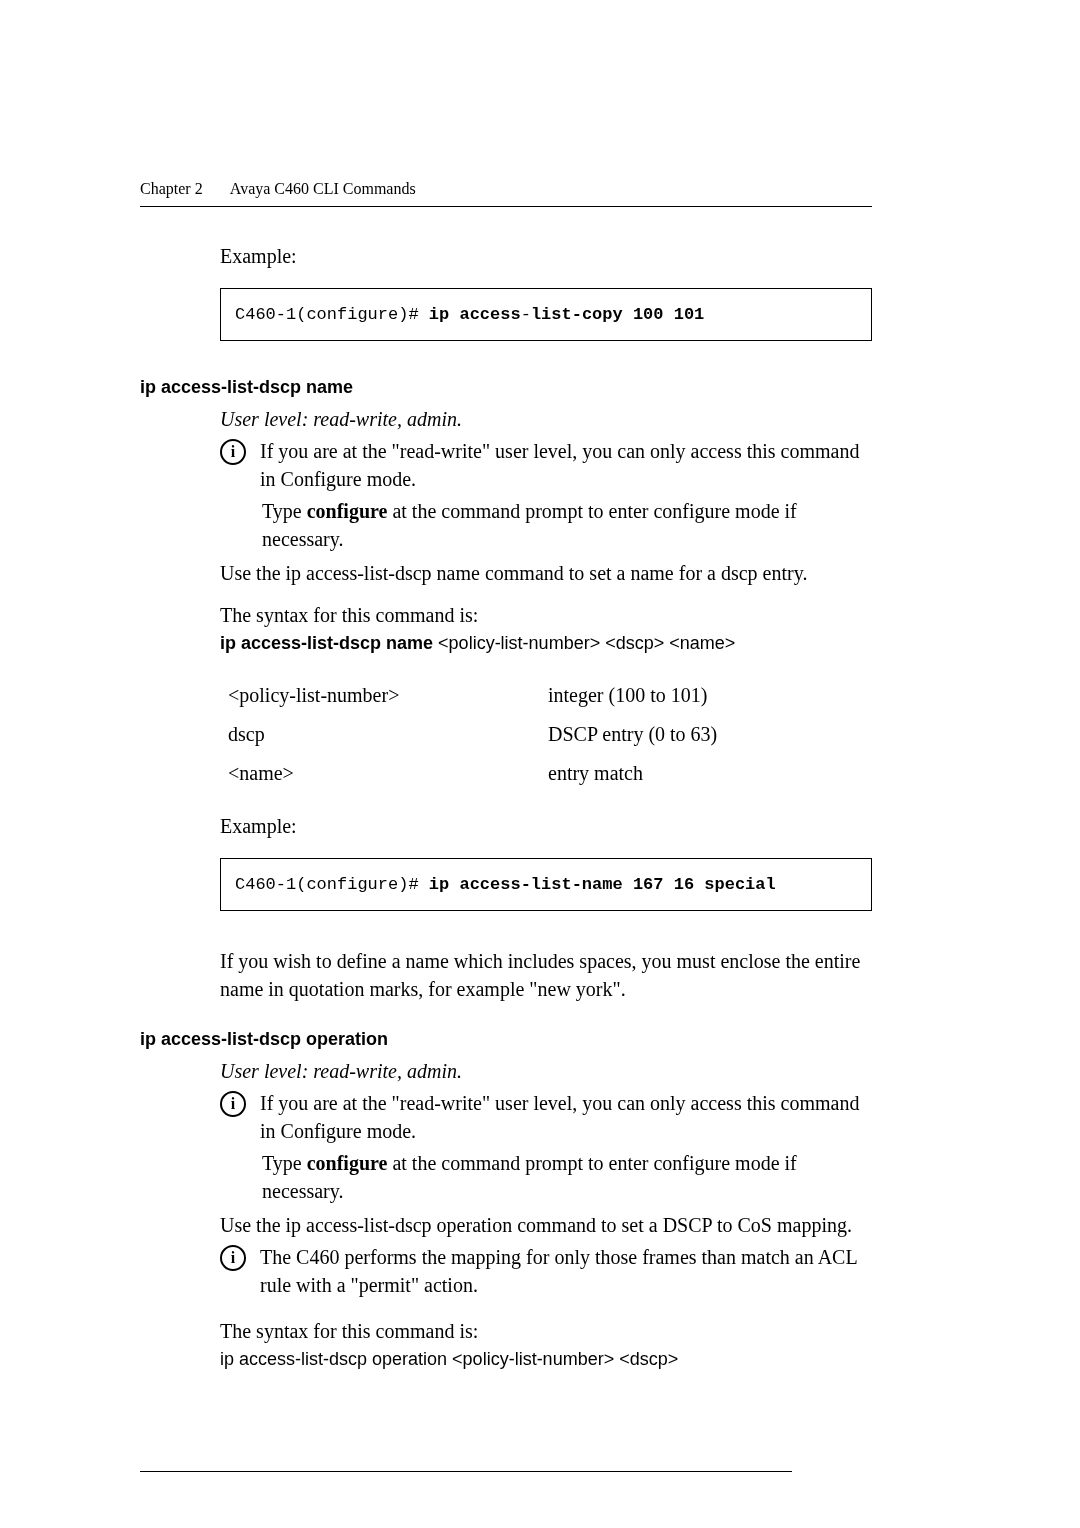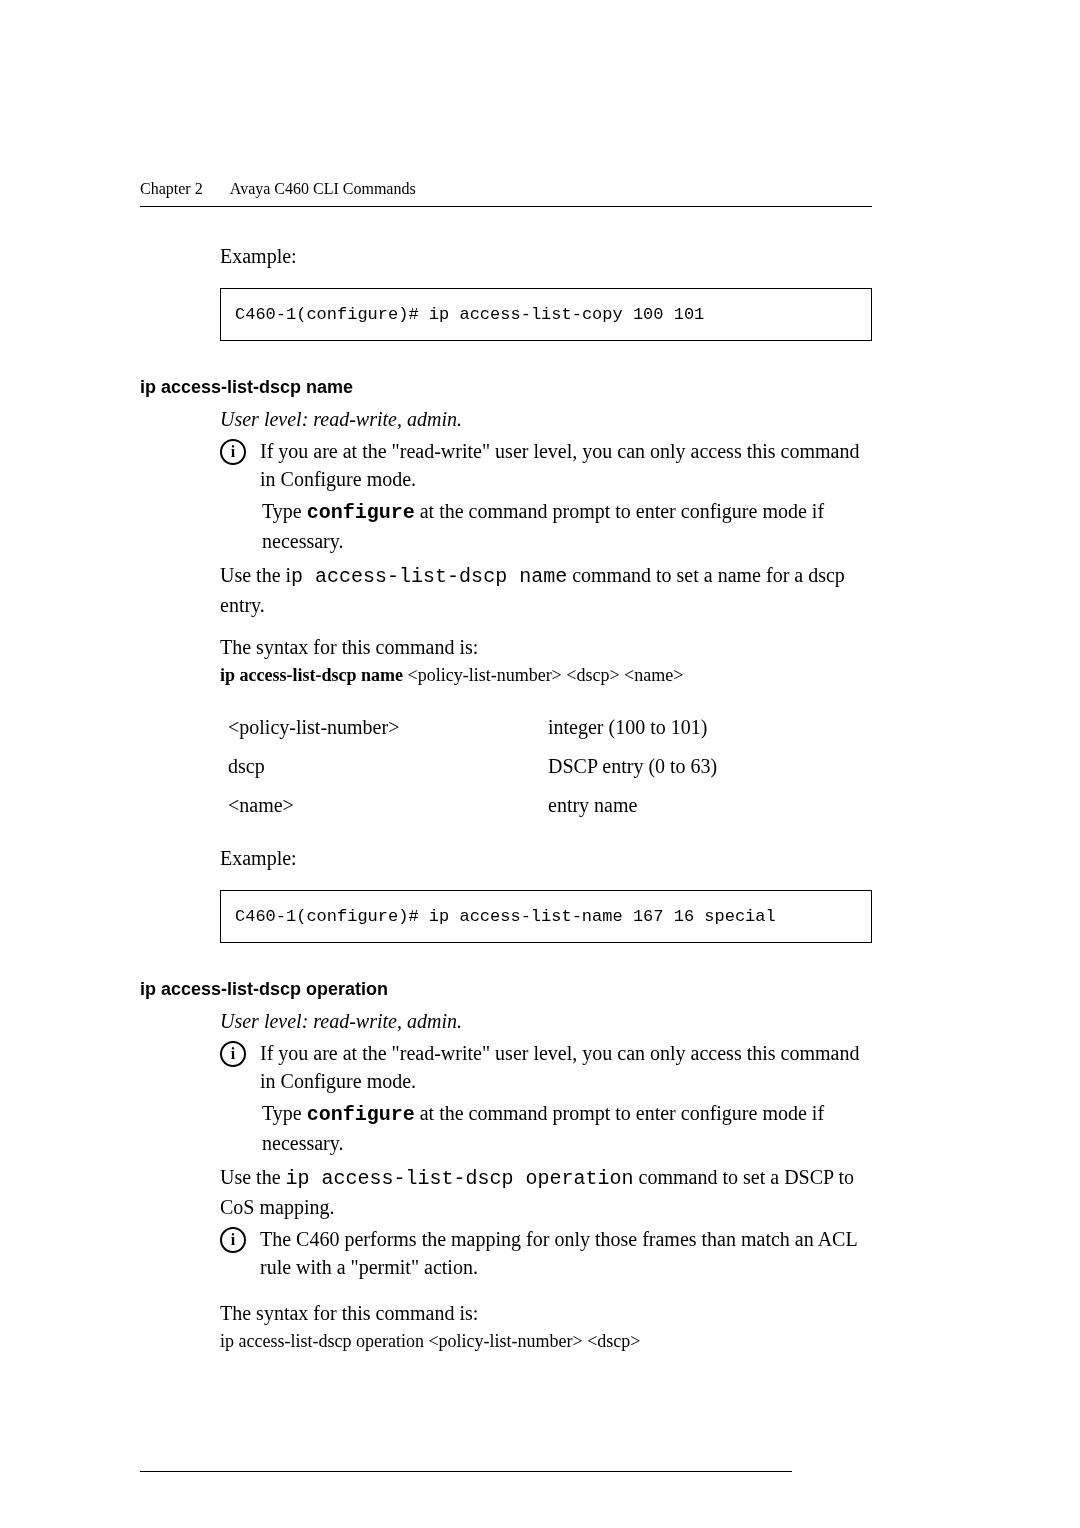--- a/index.html
+++ b/index.html
@@ -27,21 +27,21 @@
   .example-label { font-size: 20px; margin-bottom: 20px; }
   .code-box {
     border: 1px solid #000;
     padding: 16px 14px;
     font-family: "Courier New", Courier, monospace;
     font-size: 17px;
     white-space: pre;
     margin-bottom: 36px;
   }
   .code-box .prompt { font-weight: normal; }
-  .code-box .cmd { font-weight: normal; }
+  .code-box .cmd { font-weight: bold; }
   .section-head {
     font-family: Arial, Helvetica, sans-serif;
     font-weight: bold;
     font-size: 18px;
     margin: 0 0 10px 0;
   }
   .userlevel {
     font-style: italic;
     font-size: 20px;
     margin: 4px 0 6px 0;
@@ -69,24 +69,24 @@
     line-height: 1.4;
   }
   .note-sub {
     font-size: 20px;
     line-height: 1.4;
     margin-left: 42px;
     margin-top: 2px;
     margin-bottom: 6px;
   }
   .body-text { margin: 6px 0 14px 0; }
-  .mono { font-family: Liberation Mono, monospace; }
+  .mono { font-family: Liberation Serif, serif; }
   .bold { font-weight: bold; }
   .syntax-line {
-    font-family: Liberation Serif, serif;
+    font-family: Liberation Sans, sans-serif;
     font-size: 18px;
     margin: 4px 0 22px 0;
     white-space: pre;
   }
   .syntax-line .sbold { font-weight: bold; }
   table.params {
     border-collapse: collapse;
     margin: 0 0 22px 8px;
   }
   table.params td {
@@ -147,28 +147,29 @@
           <tr>
         <td>&lt;policy-list-number&gt;</td>
         <td>integer (100 to 101)</td>
       </tr>
       <tr>
         <td>dscp</td>
         <td>DSCP entry (0 to 63)</td>
       </tr>
       <tr>
         <td>&lt;name&gt;</td>
-        <td>entry name</td>
+        <td>entry match</td>
       </tr>
     </tbody>
       </table>
 
     <div class="example-label">Example:</div>
     <div class="code-box"><span class="prompt">C460-1(configure)# </span><span class="cmd">ip access-list-name 167 16 special</span></div>
 
+    <div class="body-text">If you wish to define a name which includes spaces, you must enclose the entire name in quotation marks, for example "new york".</div>
   </div>
 
   <div class="section-head" style="margin-top:26px;">ip access-list-dscp operation</div>
   <div class="indent-block">
     <div class="userlevel">User level: read-write, admin.</div>
 
     <div class="note-row">
       <div class="info-icon">i</div>
       <div class="note-text">If you are at the "read-write" user level, you can only access this command in Configure mode.</div>
     </div>

